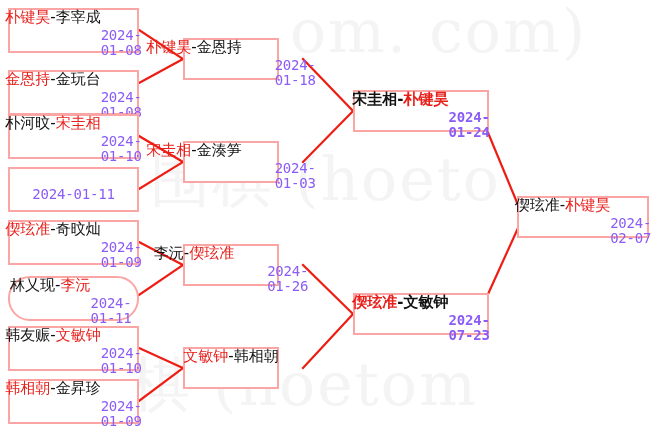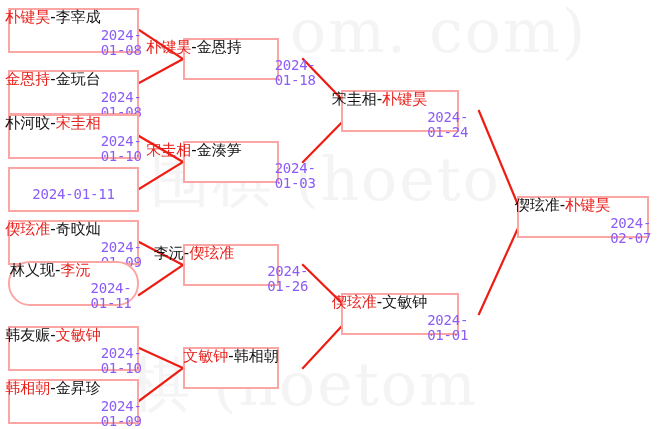--- a/index.html
+++ b/index.html
@@ -62,21 +62,21 @@
   .date {
     font-size: 14px;
     color: #8b5cf6;
     margin-top: 18px;
     font-family: "DejaVu Sans Mono", "Liberation Mono", monospace;
     letter-spacing: -0.2px;
   }
   
   .col-r1 { left: 8px;   width: 131px; height: 45px; }
   .col-r2 { left: 183px; width: 96px; height: 42px; gap: 33px; }
-  .col-r3 { left: 341px; width: 118px; height: 42px; }
+  .col-r3 { left: 353px; width: 136px; height: 42px; font-weight: bold; }
   .col-r4 { left: 517px; width: 132px; height: 42px; }
 </style>
 </head>
 <body>
 
 <div id="bracket-root">
 
   <div id="watermark-layer">
     <div class="wm" id="wm-a">om. com)</div>
     <div class="wm" id="wm-b">围棋 (hoeto</div>
@@ -121,21 +121,21 @@
     <div class="players"><span class="l">朴河旼</span><span class="sep">-</span><span class="w">宋圭相</span></div>
     <div class="date">2024-01-10</div>
   </div>
   <div class="match-box col-r1" style="top:167px;">
     <div class="date">2024-01-11</div>
   </div>
   <div class="match-box col-r1" style="top:220px;">
     <div class="players"><span class="w">偰玹准</span><span class="sep">-</span><span class="l">奇旼灿</span></div>
     <div class="date">2024-01-09</div>
   </div>
-  <div class="match-box col-r1" style="top:261px;border-radius:22px;">
+  <div class="match-box col-r1" style="top:276px;border-radius:22px;">
     <div class="players"><span class="l">林乂现</span><span class="sep">-</span><span class="w">李沅</span></div>
     <div class="date">2024-01-11</div>
   </div>
   <div class="match-box col-r1" style="top:326px;">
     <div class="players"><span class="l">韩友赈</span><span class="sep">-</span><span class="w">文敏钟</span></div>
     <div class="date">2024-01-10</div>
   </div>
   <div class="match-box col-r1" style="top:379px;">
     <div class="players"><span class="w">韩相朝</span><span class="sep">-</span><span class="l">金昇珍</span></div>
     <div class="date">2024-01-09</div>
@@ -156,21 +156,21 @@
   <div class="match-box col-r2" style="top:347px;">
     <div class="players"><span class="w">文敏钟</span><span class="sep">-</span><span class="l">韩相朝</span></div>
   </div>
 
   <div class="match-box col-r3" style="top:90px;">
     <div class="players"><span class="l">宋圭相</span><span class="sep">-</span><span class="w">朴键昊</span></div>
     <div class="date">2024-01-24</div>
   </div>
   <div class="match-box col-r3" style="top:293px;">
     <div class="players"><span class="w">偰玹准</span><span class="sep">-</span><span class="l">文敏钟</span></div>
-    <div class="date">2024-01-01</div>
+    <div class="date">2024-07-23</div>
   </div>
 
   <div class="match-box col-r4" style="top:196px;">
     <div class="players"><span class="l">偰玹准</span><span class="sep">-</span><span class="w">朴键昊</span></div>
     <div class="date">2024-02-07</div>
   </div>
 
 </div>
 
 </body></html>

